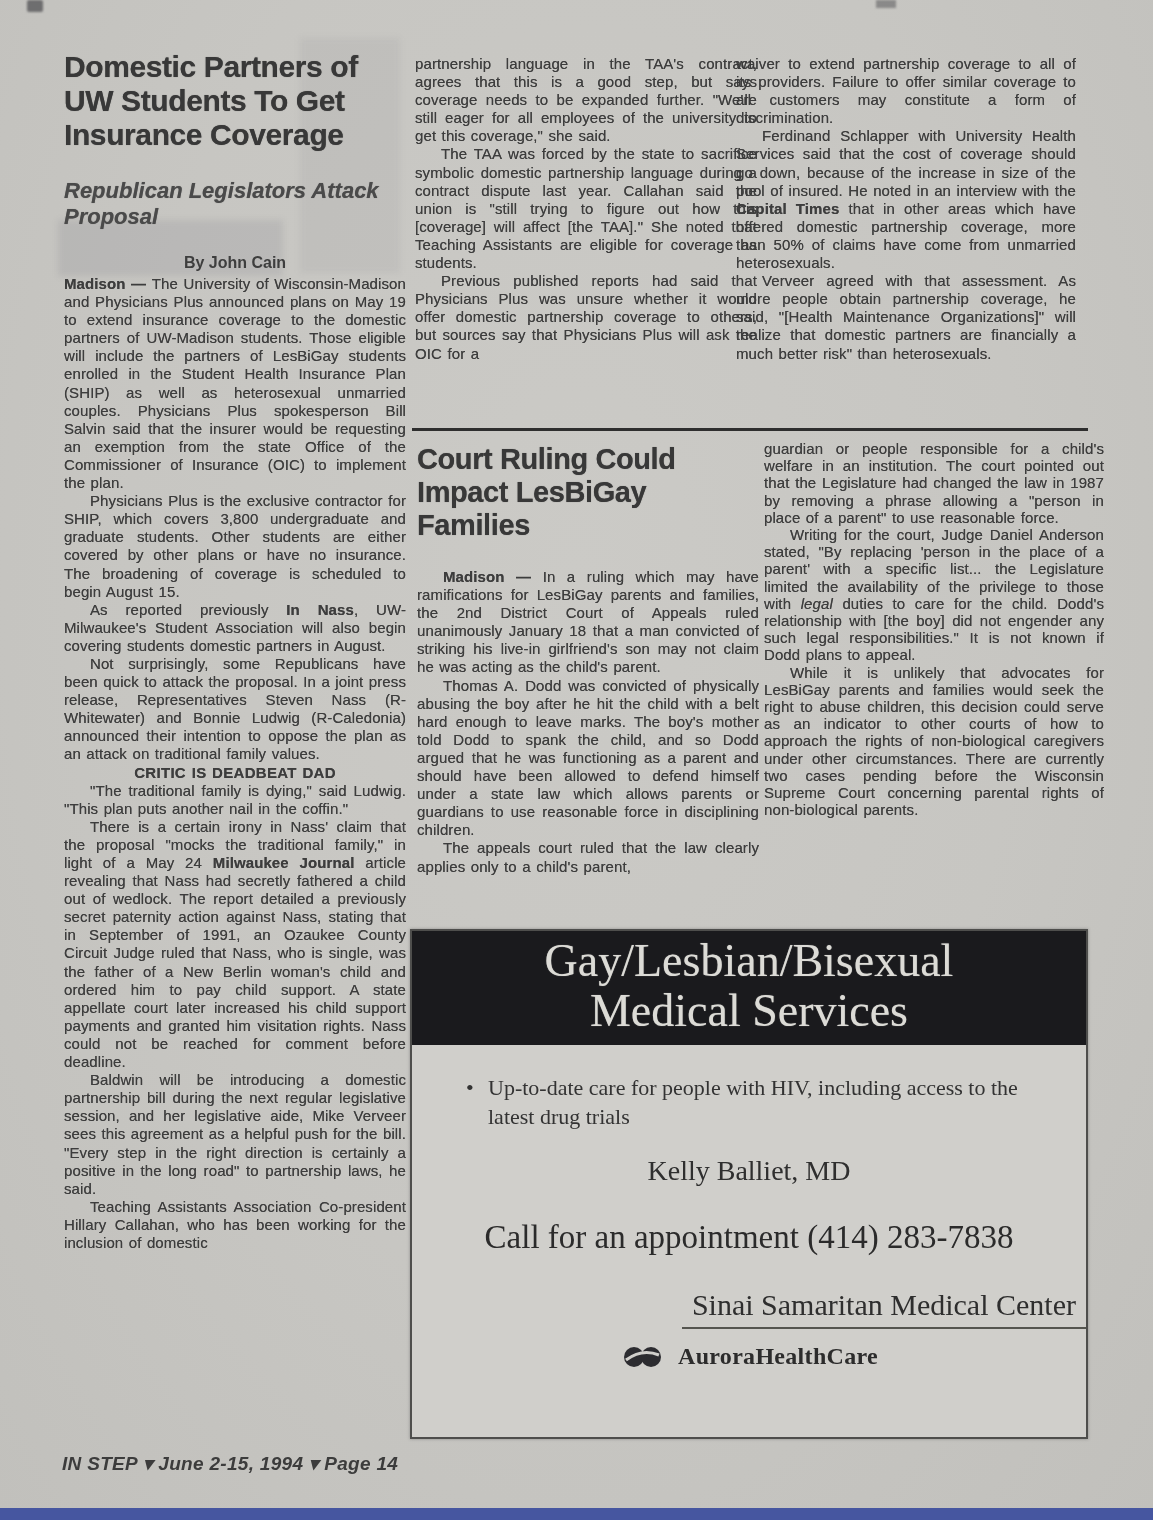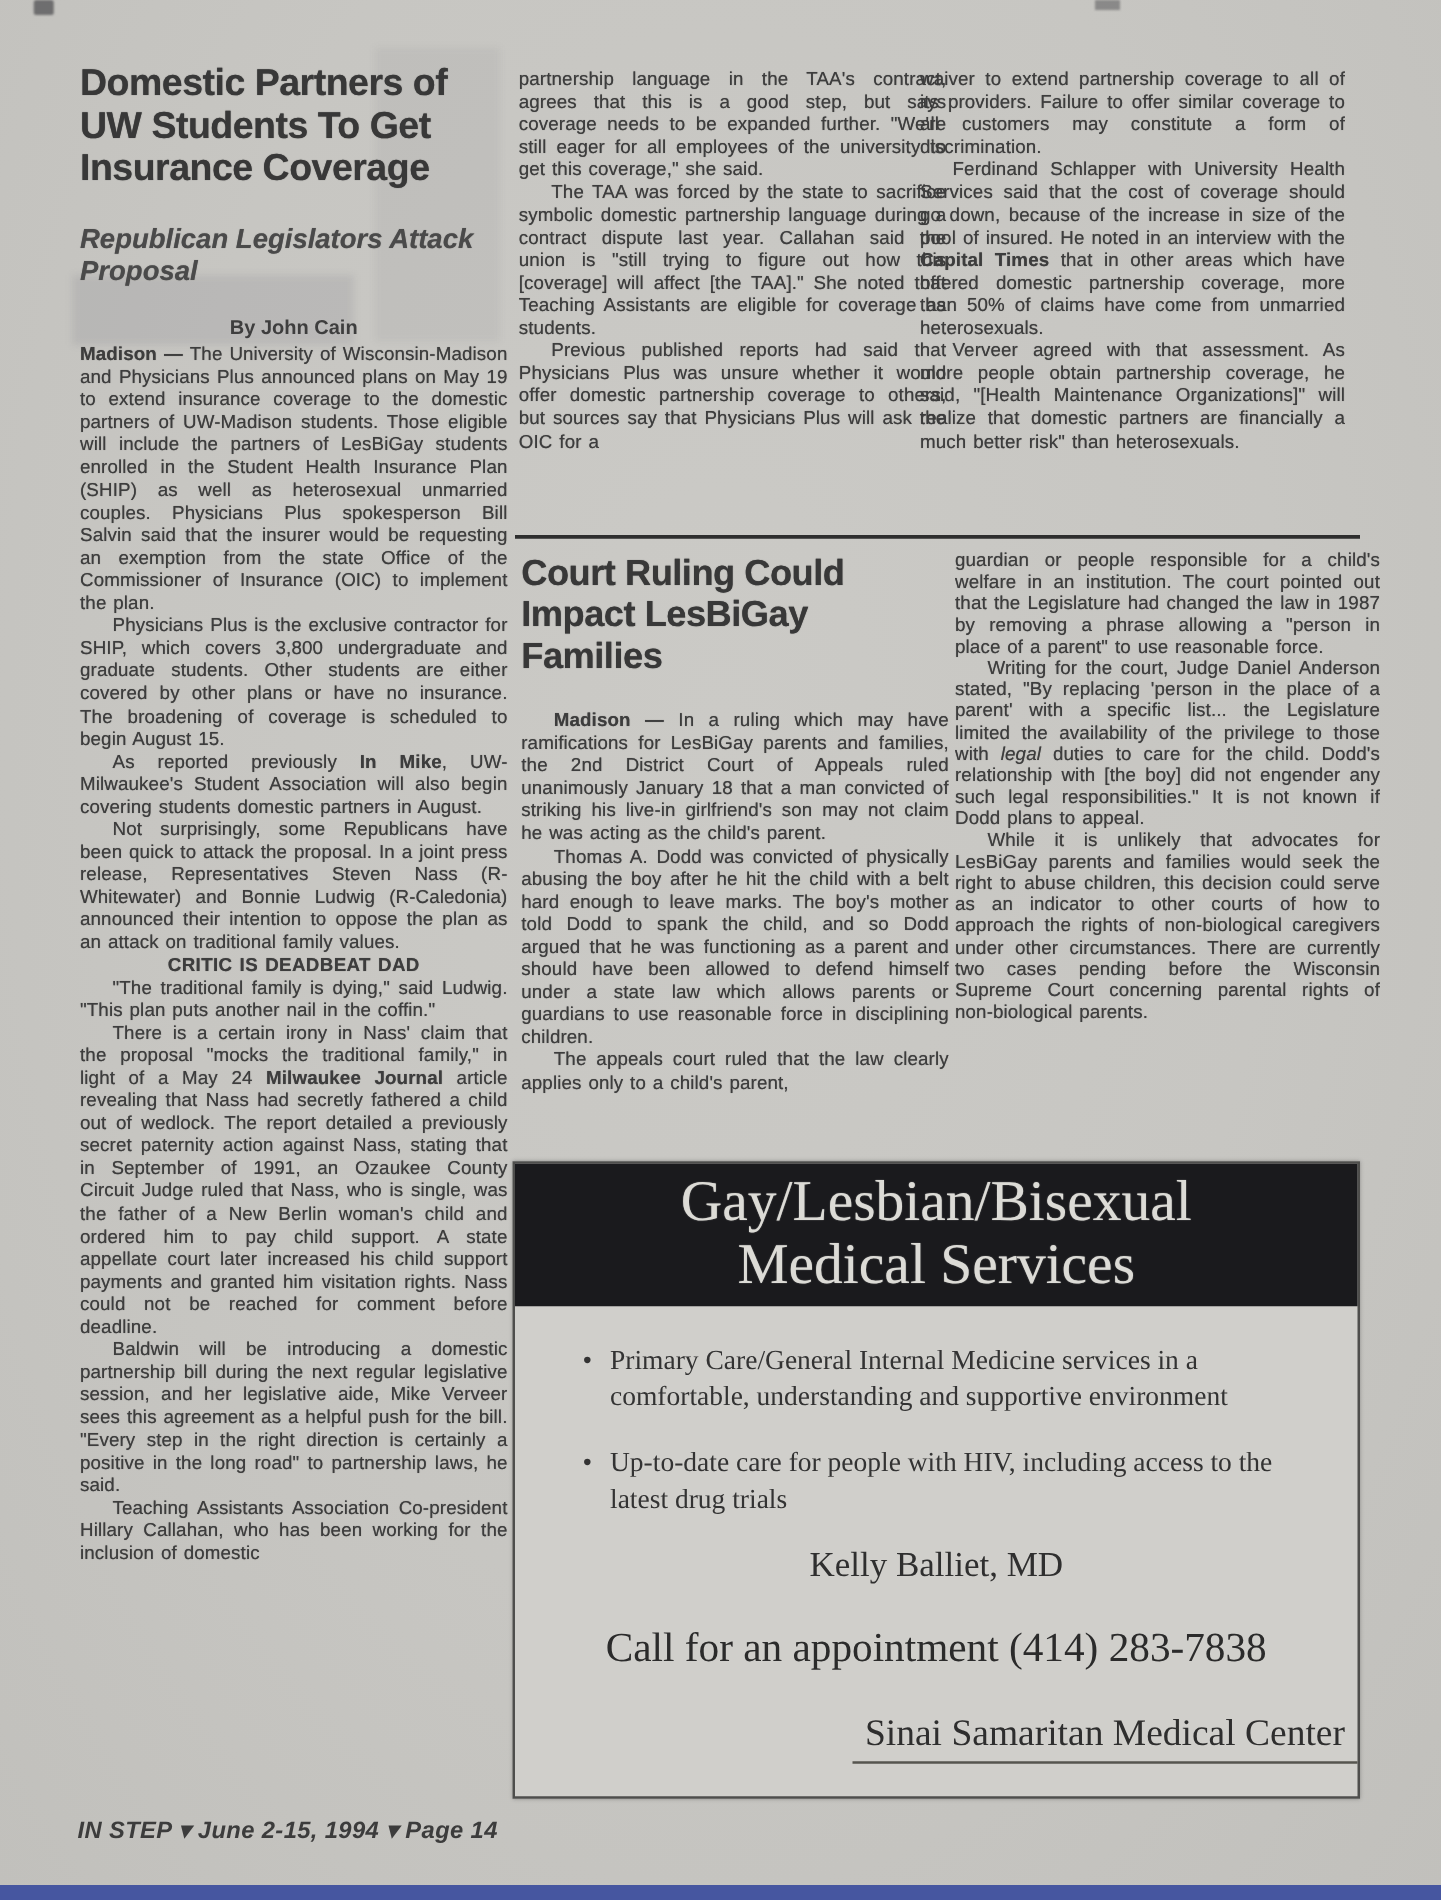--- a/index.html
+++ b/index.html
@@ -56,21 +56,21 @@
   <div class="mark1"></div>
   <div class="mark2"></div>
 
   <div class="col" style="left:64px; top:50px; width:342px;">
     <div class="headline">Domestic Partners of UW Students To Get Insurance Coverage</div>
     <div class="subhead">Republican Legislators Attack Proposal</div>
     <div class="byline">By John Cain</div>
     <div class="body-text">
       <p class="flush"><b>Madison — </b><span>The University of Wisconsin-Madison and Physicians Plus announced plans on May 19 to extend insurance coverage to the domestic partners of UW-Madison students. Those eligible will include the partners of LesBiGay students enrolled in the Student Health Insurance Plan (SHIP) as well as heterosexual unmarried couples. Physicians Plus spokesperson Bill Salvin said that the insurer would be requesting an exemption from the state Office of the Commissioner of Insurance (OIC) to implement the plan.</span></p>
       <p>Physicians Plus is the exclusive contractor for SHIP, which covers 3,800 undergraduate and graduate students. Other students are either covered by other plans or have no insurance. The broadening of coverage is scheduled to begin August 15.</p>
-      <p><span>As reported previously </span><b>In Mike</b><span>, UW-Milwaukee's Student Association will also begin covering students domestic partners in August.</span></p>
+      <p><span>As reported previously </span><b>In Nass</b><span>, UW-Milwaukee's Student Association will also begin covering students domestic partners in August.</span></p>
       <p>Not surprisingly, some Republicans have been quick to attack the proposal. In a joint press release, Representatives Steven Nass (R-Whitewater) and Bonnie Ludwig (R-Caledonia) announced their intention to oppose the plan as an attack on traditional family values.</p>
       <p class="crosshead">CRITIC IS DEADBEAT DAD</p>
       <p>"The traditional family is dying," said Ludwig. "This plan puts another nail in the coffin."</p>
       <p><span>There is a certain irony in Nass' claim that the proposal "mocks the traditional family," in light of a May 24 </span><b>Milwaukee Journal</b><span> article revealing that Nass had secretly fathered a child out of wedlock. The report detailed a previously secret paternity action against Nass, stating that in September of 1991, an Ozaukee County Circuit Judge ruled that Nass, who is single, was the father of a New Berlin woman's child and ordered him to pay child support. A state appellate court later increased his child support payments and granted him visitation rights. Nass could not be reached for comment before deadline.</span></p>
       <p>Baldwin will be introducing a domestic partnership bill during the next regular legislative session, and her legislative aide, Mike Verveer sees this agreement as a helpful push for the bill. "Every step in the right direction is certainly a positive in the long road" to partnership laws, he said.</p>
       <p>Teaching Assistants Association Co-president Hillary Callahan, who has been working for the inclusion of domestic</p>
     </div>
   </div>
 
   <div class="col body-text clip" style="left:415px; top:55px; width:342px; max-height:366px;">
@@ -101,24 +101,31 @@
     <p><span>Writing for the court, Judge Daniel Anderson stated, "By replacing 'person in the place of a parent' with a specific list... the Legislature limited the availability of the privilege to those with </span><i>legal</i><span> duties to care for the child. Dodd's relationship with [the boy] did not engender any such legal responsibilities." It is not known if Dodd plans to appeal.</span></p>
     <p>While it is unlikely that advocates for LesBiGay parents and families would seek the right to abuse children, this decision could serve as an indicator to other courts of how to approach the rights of non-biological caregivers under other circumstances. There are currently two cases pending before the Wisconsin Supreme Court concerning parental rights of non-biological parents.</p>
   </div>
 
   <div class="ad">
     <div class="ad-header">
       <div class="ad-title">Gay/Lesbian/Bisexual</div>
       <div class="ad-title">Medical Services</div>
     </div>
     <div class="ad-bullets">
-      <div class="ad-bullet">Primary Care/General Internal Medicine services in a comfortable, understanding and supportive environment</div>
       <div class="ad-bullet">Up-to-date care for people with HIV, including access to the latest drug trials</div>
     </div>
     <div class="ad-doctor">Kelly Balliet, MD</div>
     <div class="ad-call">Call for an appointment (414) 283-7838</div>
     <div class="ad-hospital"><span>Sinai Samaritan Medical Center</span></div>
+    <div class="ad-brand-row">
+      <svg width="46" height="26" viewBox="0 0 46 26" aria-hidden="true">
+        <circle cx="14" cy="13" r="10" fill="#2c2c30"></circle>
+        <circle cx="31" cy="13" r="10" fill="#2c2c30"></circle>
+        <path d="M6 16 Q 22 4 39 11" stroke="#d0cfcb" stroke-width="3" fill="none"></path>
+      </svg>
+      <span class="ad-brand">AuroraHealthCare</span>
+    </div>
   </div>
 
   <div class="footer">IN STEP ▾ June 2-15, 1994 ▾ Page 14</div>
 
   <div class="bottom-strip"></div>
 </div>
 
 </body></html>

